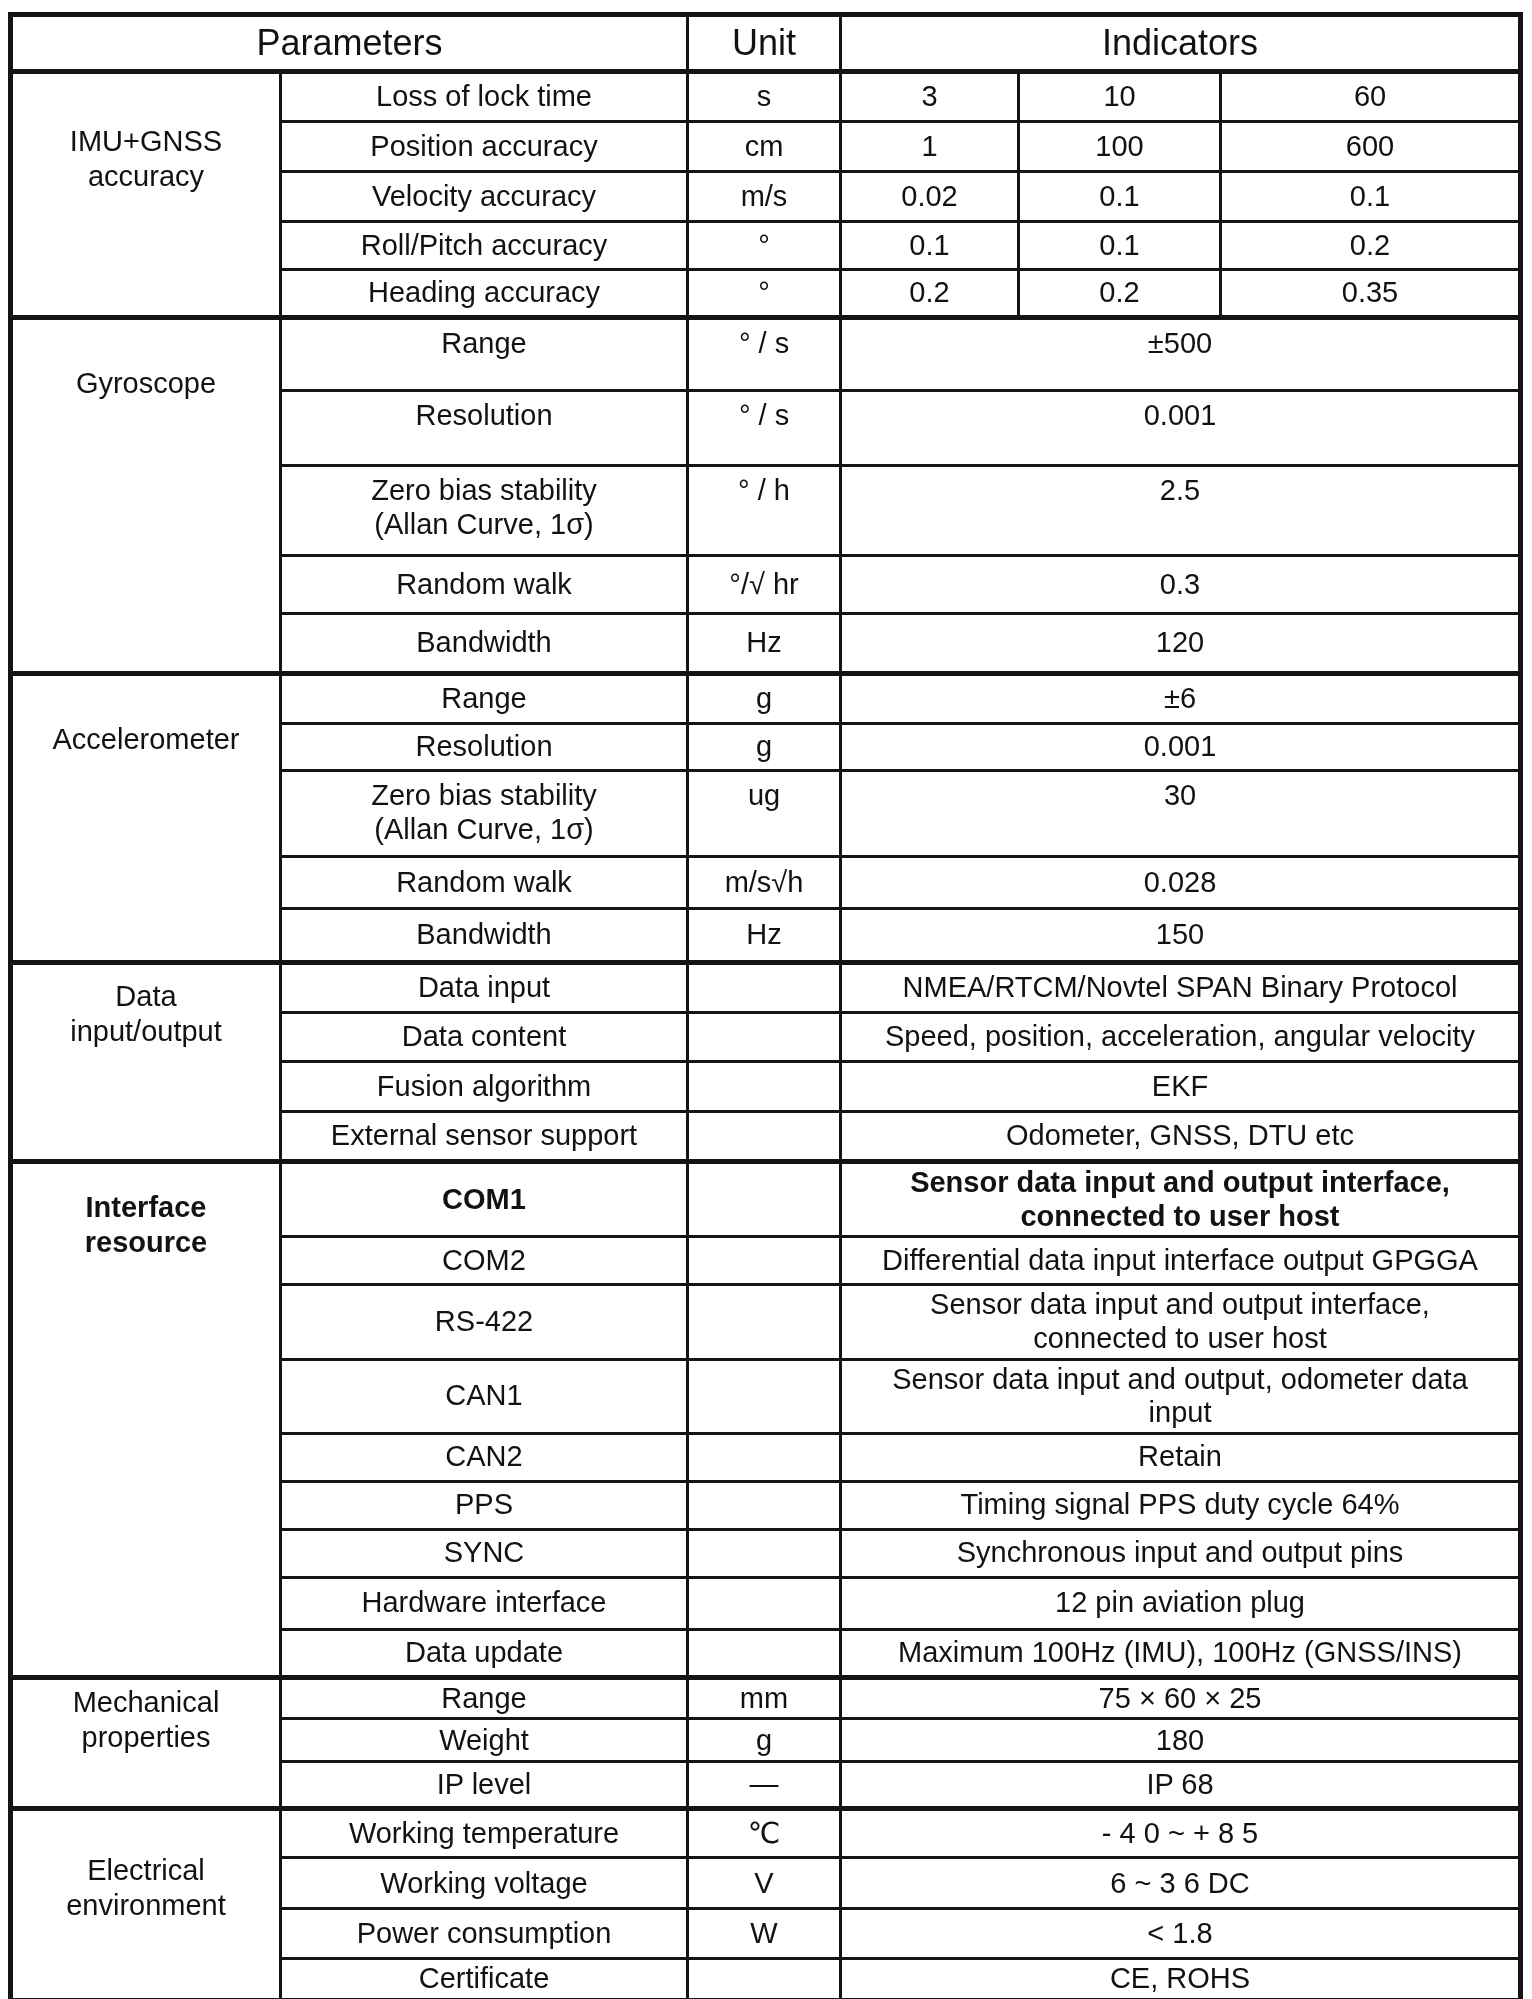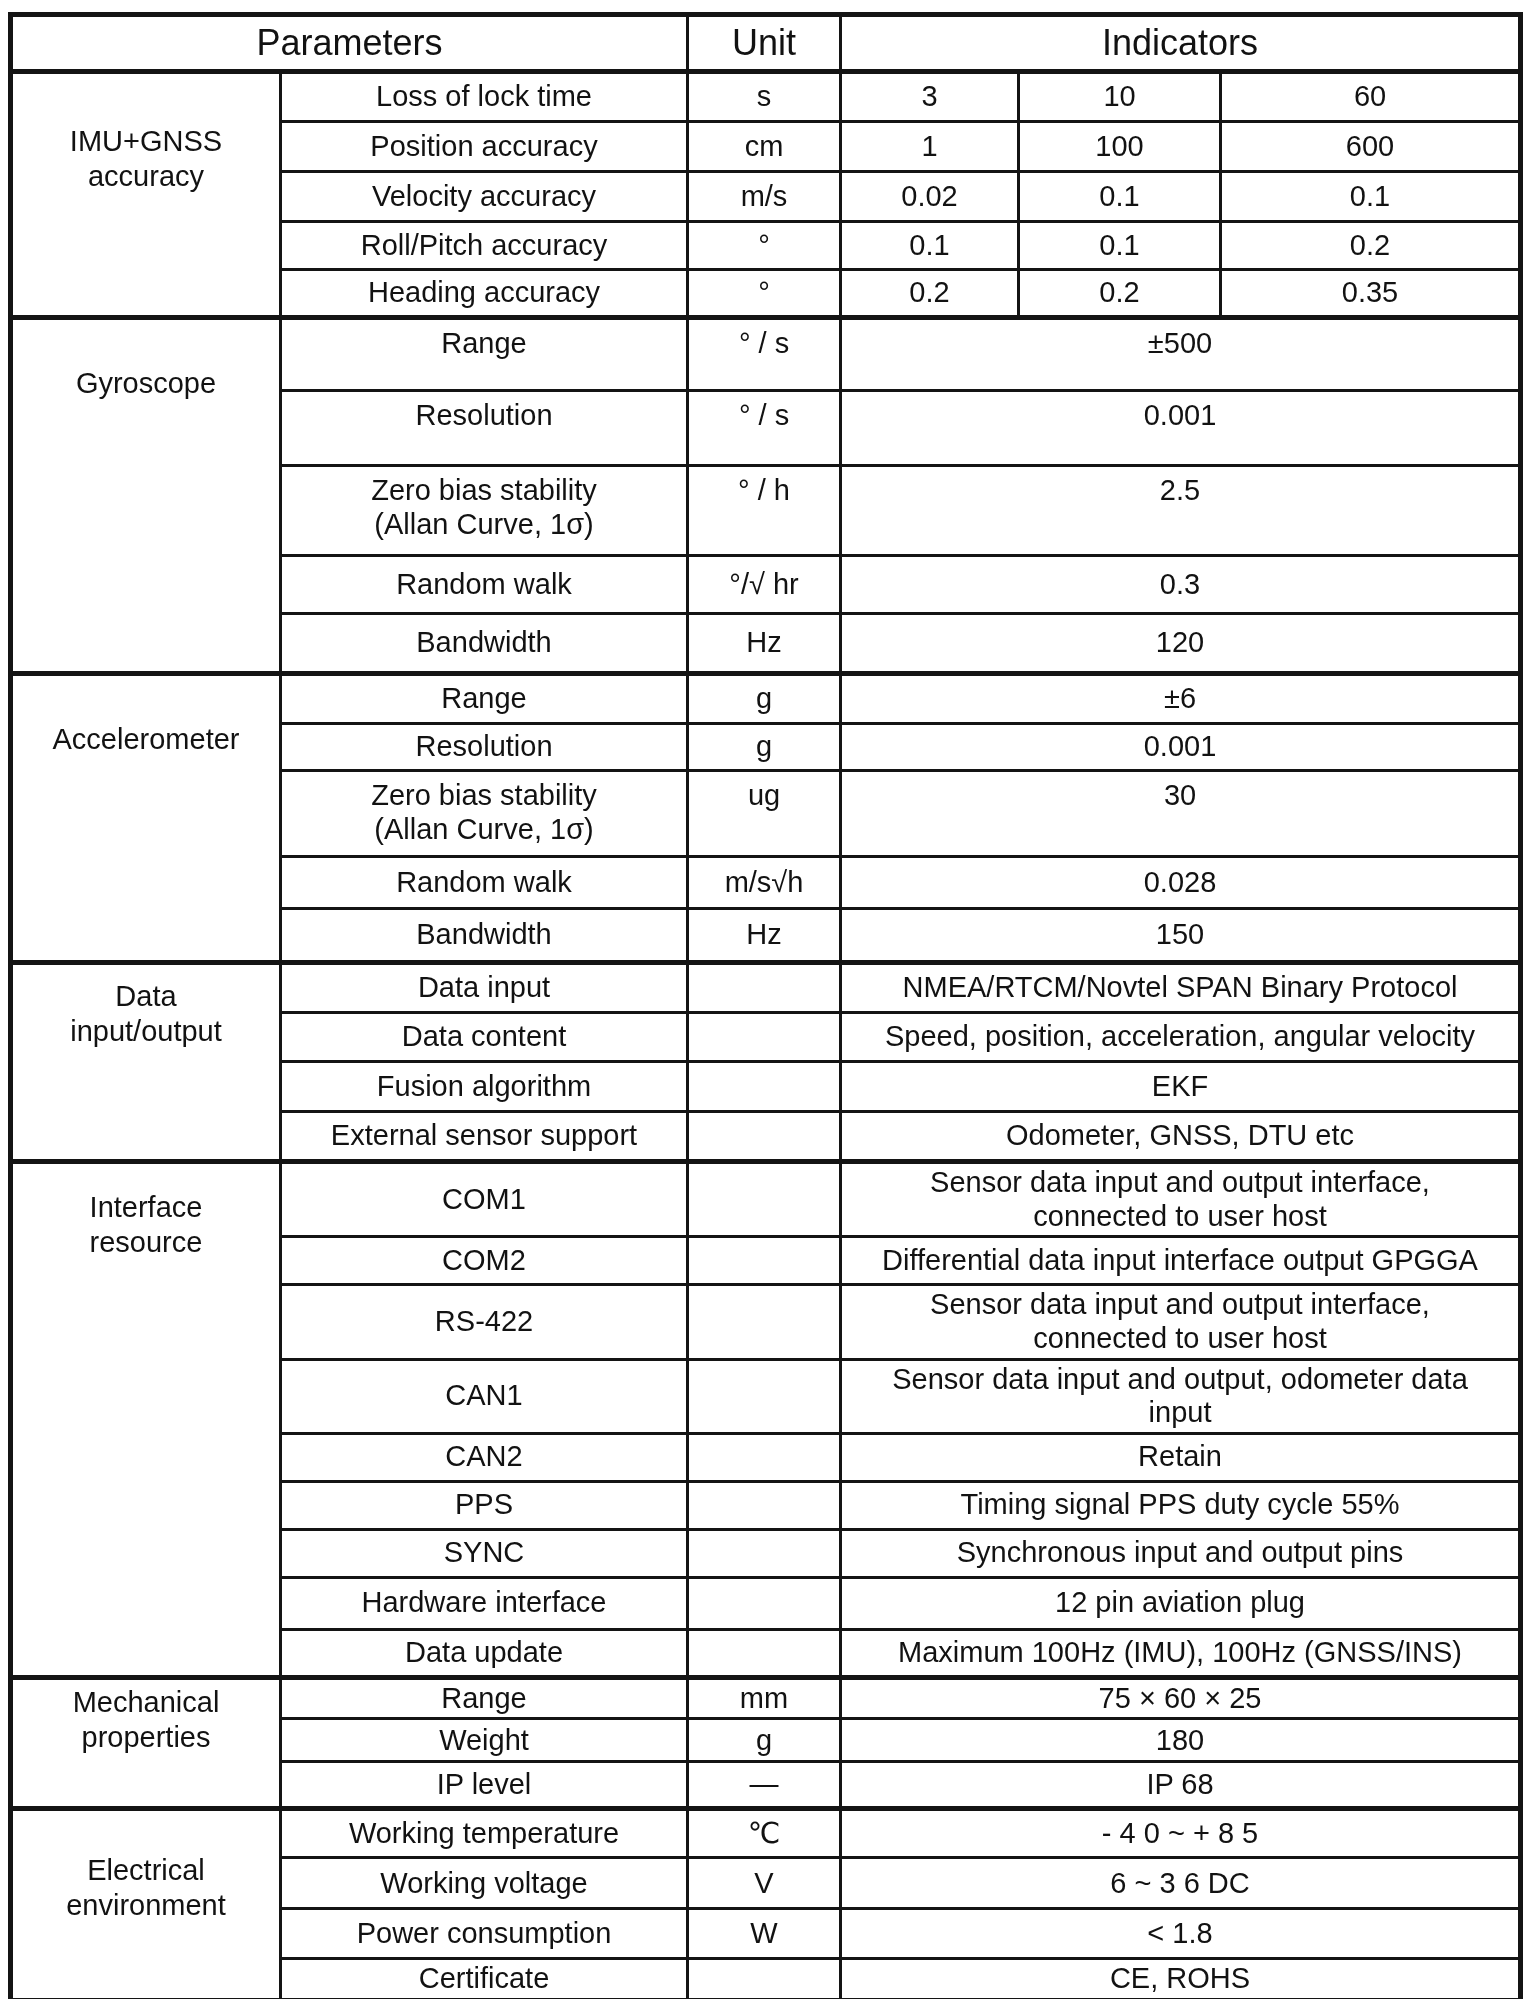--- a/index.html
+++ b/index.html
@@ -164,21 +164,21 @@
         <tr style="height: 50px;">
           <td class="param-cell">Fusion algorithm</td>
           <td class="unit-cell"></td>
           <td class="value-cell" colspan="3">EKF</td>
         </tr>
         <tr style="height: 50px;">
           <td class="param-cell">External sensor support</td>
           <td class="unit-cell"></td>
           <td class="value-cell" colspan="3">Odometer, GNSS, DTU etc</td>
         </tr>
-        <tr class="section-start" style="height: 67px;">
+        <tr class="section-start" style="height: 67px; font-weight: bold;">
           <td class="category-cell" rowspan="9" style="padding-top: 26px;">Interface
 resource</td>
           <td class="param-cell">COM1</td>
           <td class="unit-cell"></td>
           <td class="value-cell" colspan="3">Sensor data input and output interface,
 connected to user host</td>
         </tr>
         <tr style="height: 48px; margin-top: 42px;">
           <td class="param-cell">COM2</td>
           <td class="unit-cell"></td>
@@ -197,21 +197,21 @@
 input</td>
         </tr>
         <tr style="height: 48px;">
           <td class="param-cell">CAN2</td>
           <td class="unit-cell"></td>
           <td class="value-cell" colspan="3">Retain</td>
         </tr>
         <tr style="height: 48px;">
           <td class="param-cell">PPS</td>
           <td class="unit-cell"></td>
-          <td class="value-cell" colspan="3">Timing signal PPS duty cycle 55%</td>
+          <td class="value-cell" colspan="3">Timing signal PPS duty cycle 64%</td>
         </tr>
         <tr style="height: 48px;">
           <td class="param-cell">SYNC</td>
           <td class="unit-cell"></td>
           <td class="value-cell" colspan="3">Synchronous input and output pins</td>
         </tr>
         <tr style="height: 52px;">
           <td class="param-cell">Hardware interface</td>
           <td class="unit-cell"></td>
           <td class="value-cell" colspan="3">12 pin aviation plug</td>

